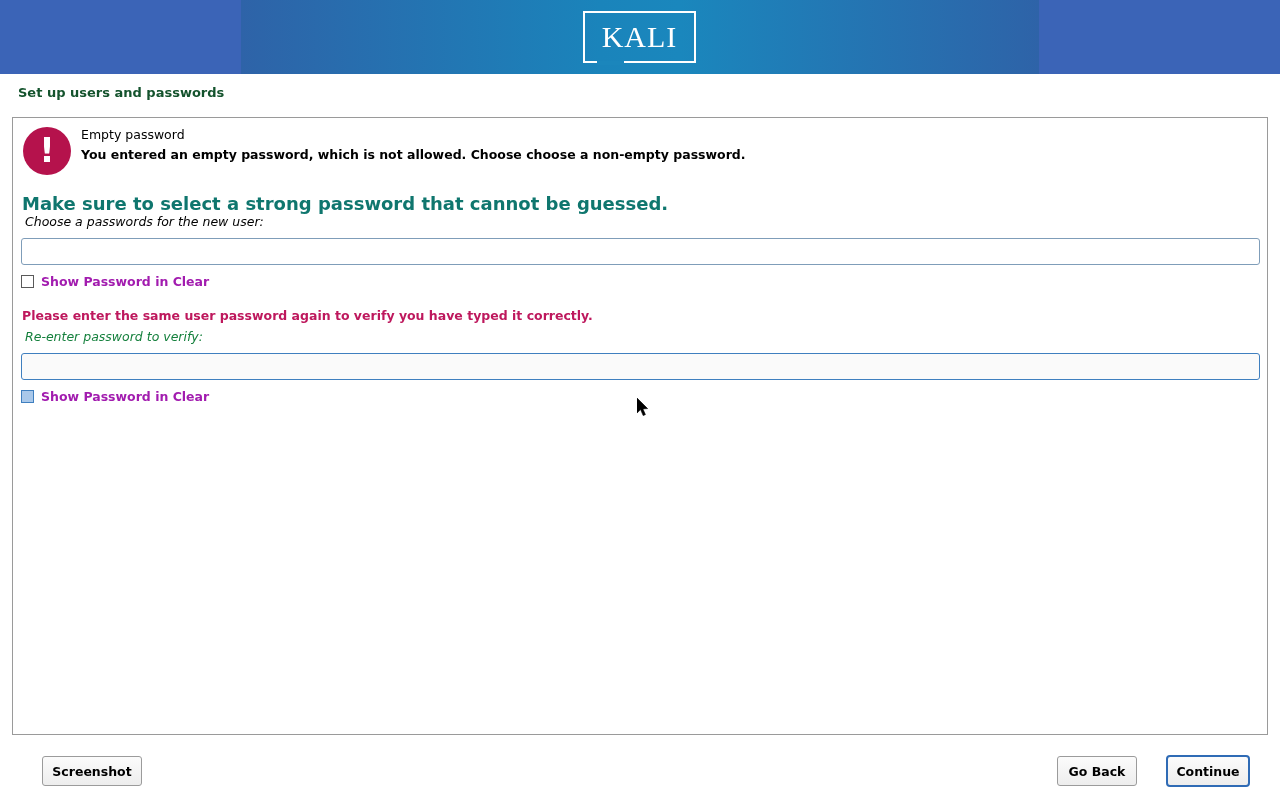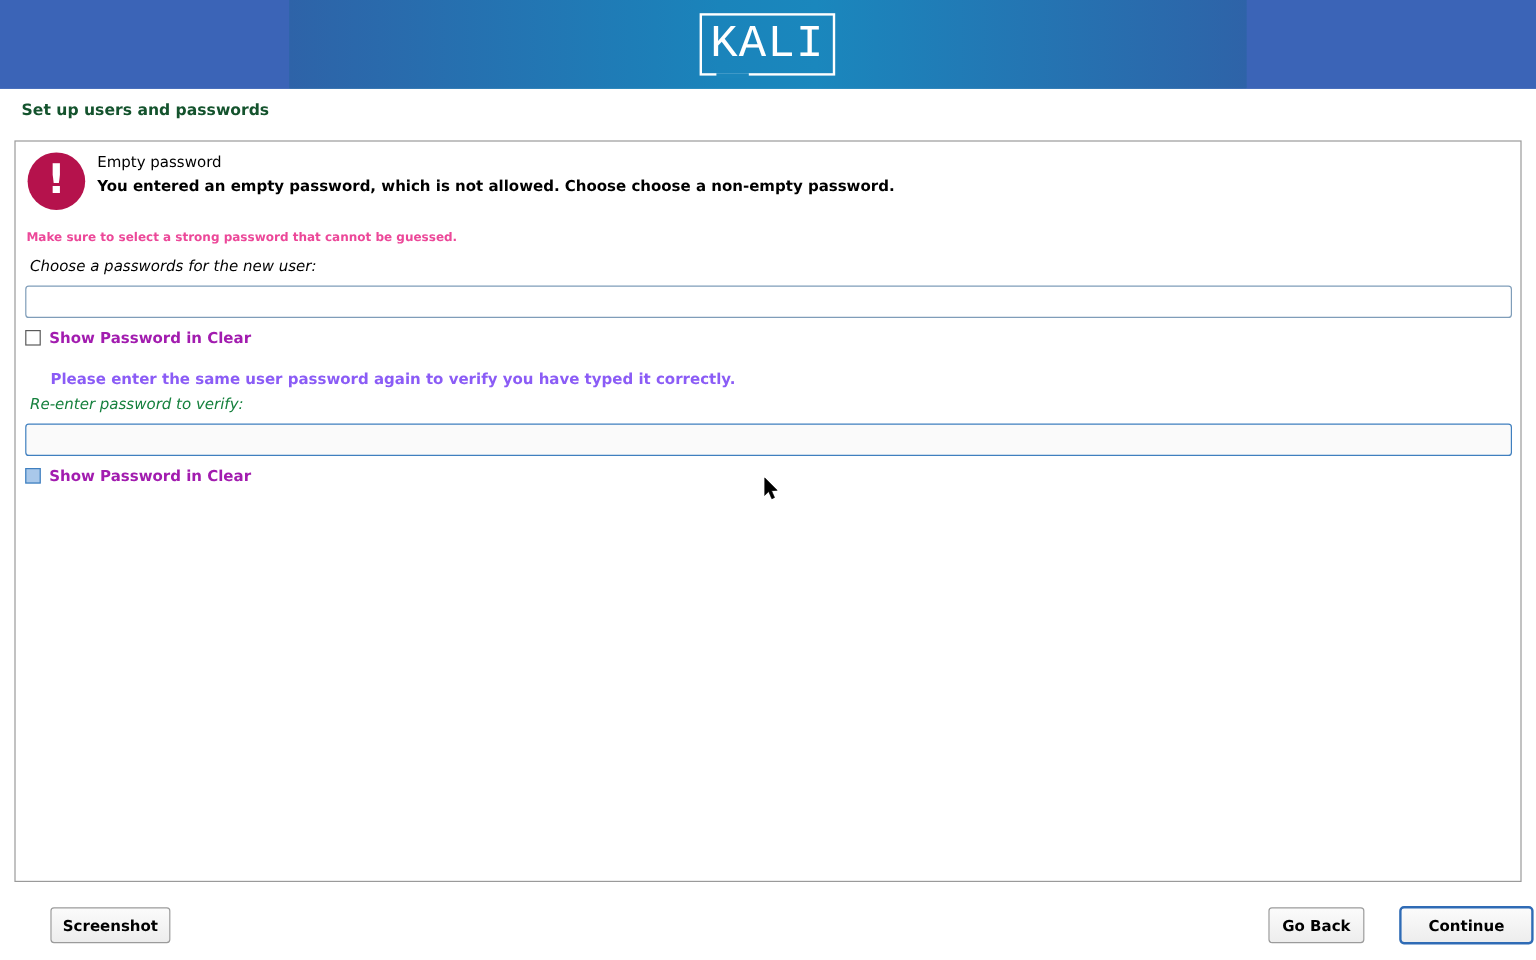--- a/index.html
+++ b/index.html
@@ -45,22 +45,22 @@
   }
   .kali-logo {
     position: absolute;
     left: 583px;
     top: 11px;
     width: 113px;
     height: 52px;
     border: 2px solid #ffffff;
     box-sizing: border-box;
     color: #ffffff;
-    font-family: Liberation Mono, monospace;
-    font-size: 38px;
+    font-family: Liberation Serif, serif;
+    font-size: 30px;
     letter-spacing: 1px;
     display: flex;
     align-items: center;
     justify-content: center;
   }
   .kali-notch {
     position: absolute;
     left: 597px;
     top: 61px;
     width: 27px;
@@ -125,23 +125,23 @@
     font-size: 12.5px;
     font-weight: bold;
     color: #000000;
   }
 
   
   .lead-text {
     position: absolute;
     left: 9px;
     top: 75px;
-    font-size: 10px;
-    font-weight: bold;
-    color: #ec4899;
+    font-size: 18px;
+    font-weight: bold;
+    color: #0f766e;
   }
   .field-label-1 {
     position: absolute;
     left: 12px;
     top: 96px;
     font-size: 12.5px;
     font-style: italic;
     color: #000000;
   }
   .pw-input-1 {
@@ -184,22 +184,21 @@
     font-weight: bold;
     color: #a21caf;
   }
 
   .verify-text {
     position: absolute;
     left: 9px;
     top: 190px;
     font-size: 12.5px;
     font-weight: bold;
-    color: #8b5cf6;
-    margin-left: 20px;
+    color: #be185d;
   }
   .field-label-2 {
     position: absolute;
     left: 12px;
     top: 211px;
     font-size: 12.5px;
     font-style: italic;
     color: #15803d;
   }
   .pw-input-2 {
@@ -250,21 +249,21 @@
   }
   .btn-goback {
     left: 1057px;
     top: 756px;
     width: 80px;
     height: 30px;
   }
   .btn-continue {
     left: 1166px;
     top: 755px;
-    width: 112px;
+    width: 84px;
     height: 32px;
     border: 2px solid #2f6bb5;
     border-radius: 4px;
   }
 
   
   .cursor {
     position: absolute;
     left: 637px;
     top: 398px;

